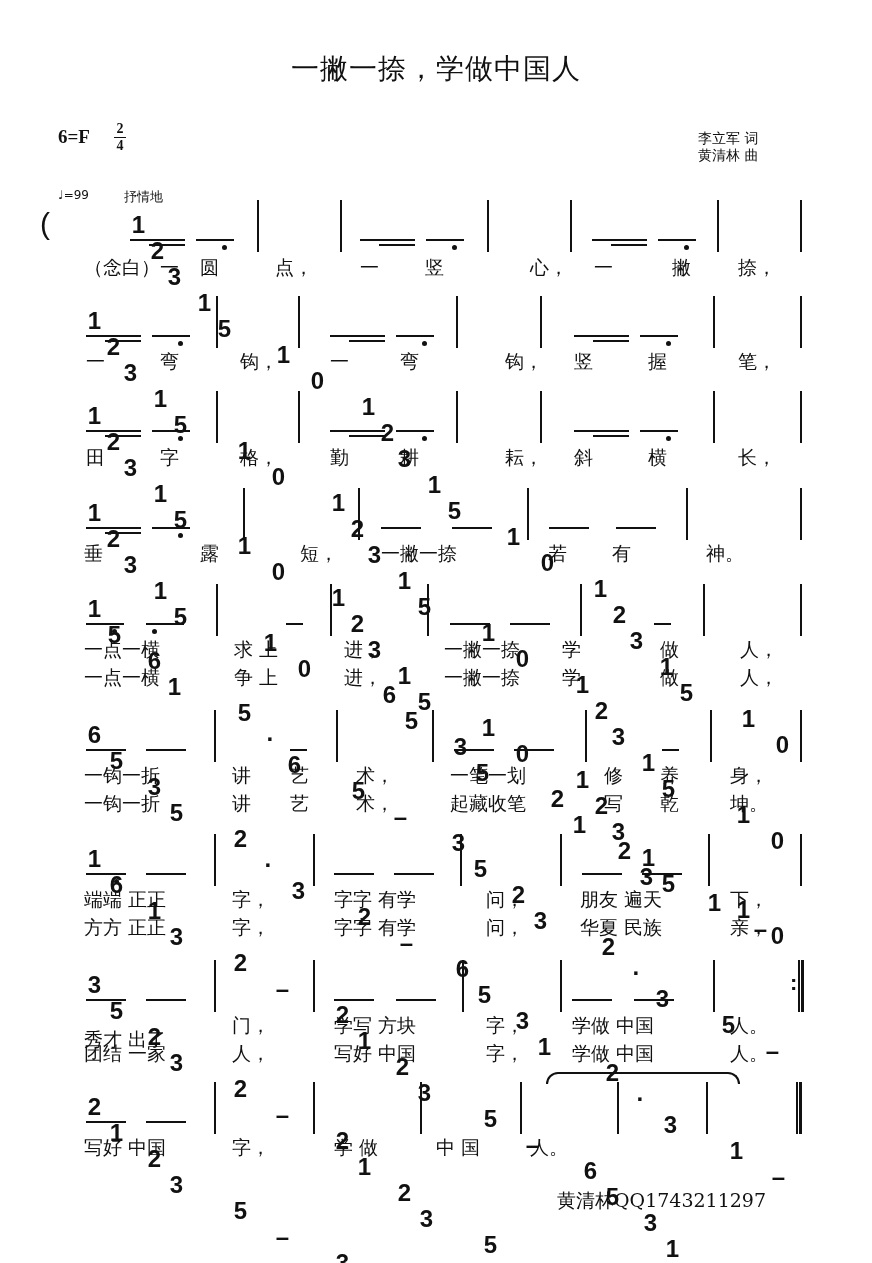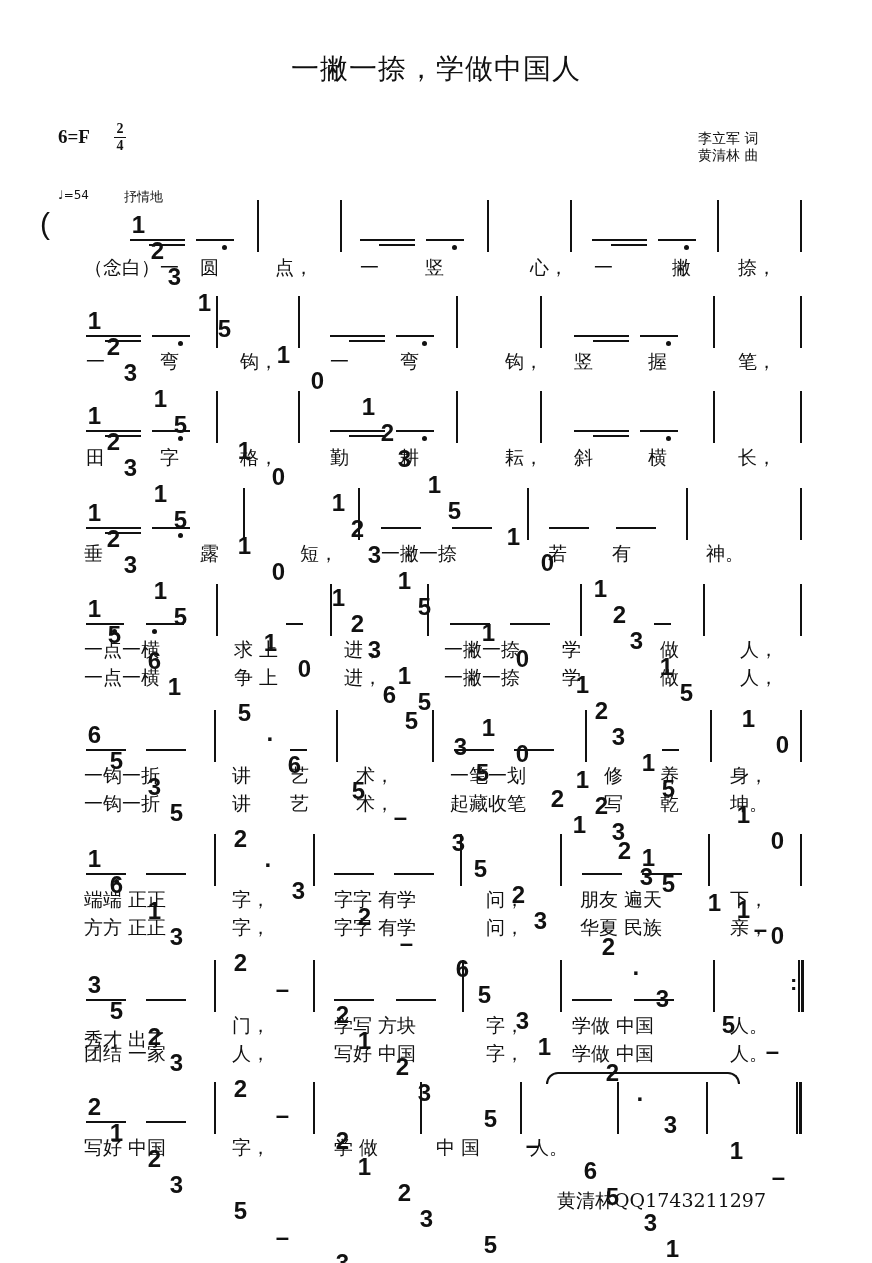--- a/index.html
+++ b/index.html
@@ -31,21 +31,21 @@
 <div class="abs key">6=F</div>
 <div class="abs timesig">
   <div>2</div>
   <div class="ln"></div>
   <div>4</div>
 </div>
 <div class="abs credits">
   <div>李立军 词</div>
   <div>黄清林 曲</div>
 </div>
-<div class="abs tempo">♩=54</div>
+<div class="abs tempo">♩=99</div>
 <div class="abs expr">抒情地</div>
 <div class="abs paren">(</div>
 
 <div id="score">
     <div class="row" style="top: 0px;">
       <div class="n abs" style="left: 130px; top: 212px;">1</div>
       <div class="n abs" style="left: 149px; top: 212px;">2</div>
       <div class="n abs" style="left: 166px; top: 212px;">3</div>
       <div class="u1" style="left: 130px; width: 55px; top: 239px;"></div>
       <div class="u1" style="left: 149px; width: 36px; top: 244px;"></div>

